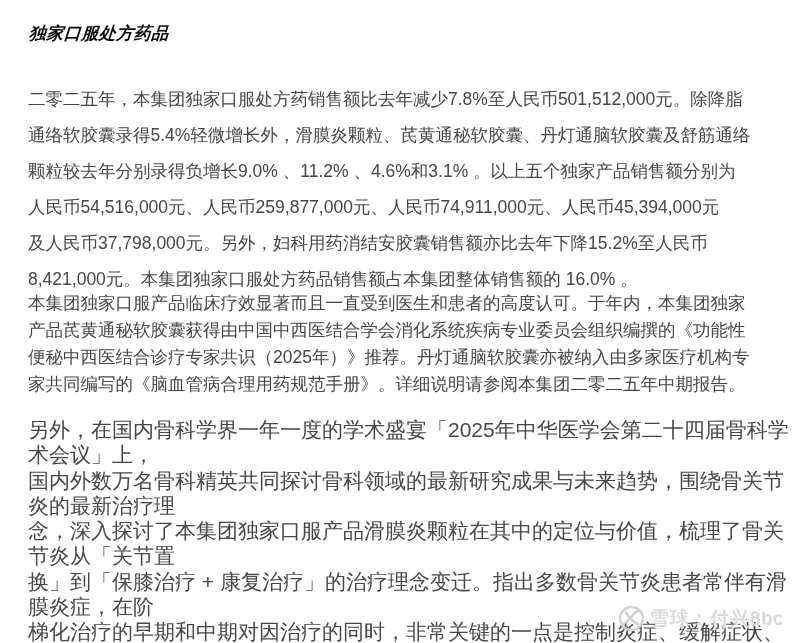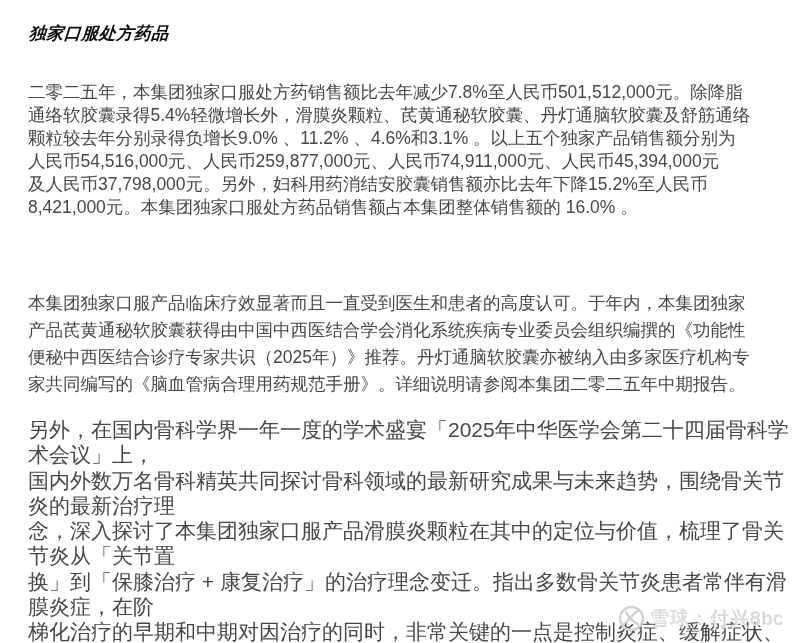--- a/index.html
+++ b/index.html
@@ -31,21 +31,21 @@
     position: absolute;
     left: 28px;
     color: #474747;
     white-space: pre-line;
     text-align: left;
   }
   .para-1 {
     top: 63px;
     width: 760px;
     font-size: 17.5px;
-    line-height: 23px;
+    line-height: 36px;
   }
   .para-2 {
     top: 272px;
     width: 760px;
     font-size: 17.5px;
     line-height: 27.2px;
   }
   .para-3 {
     top: 396px;
     width: 766px;

